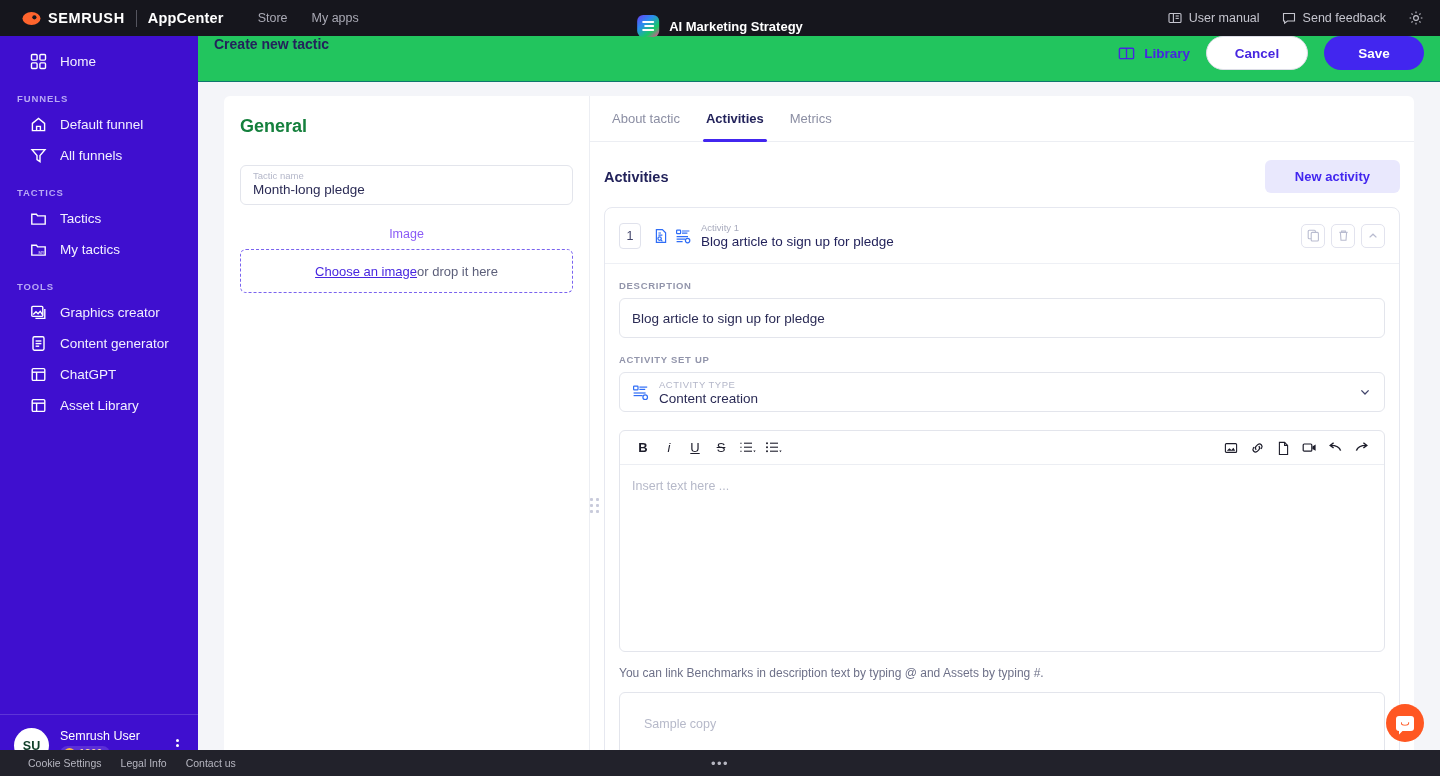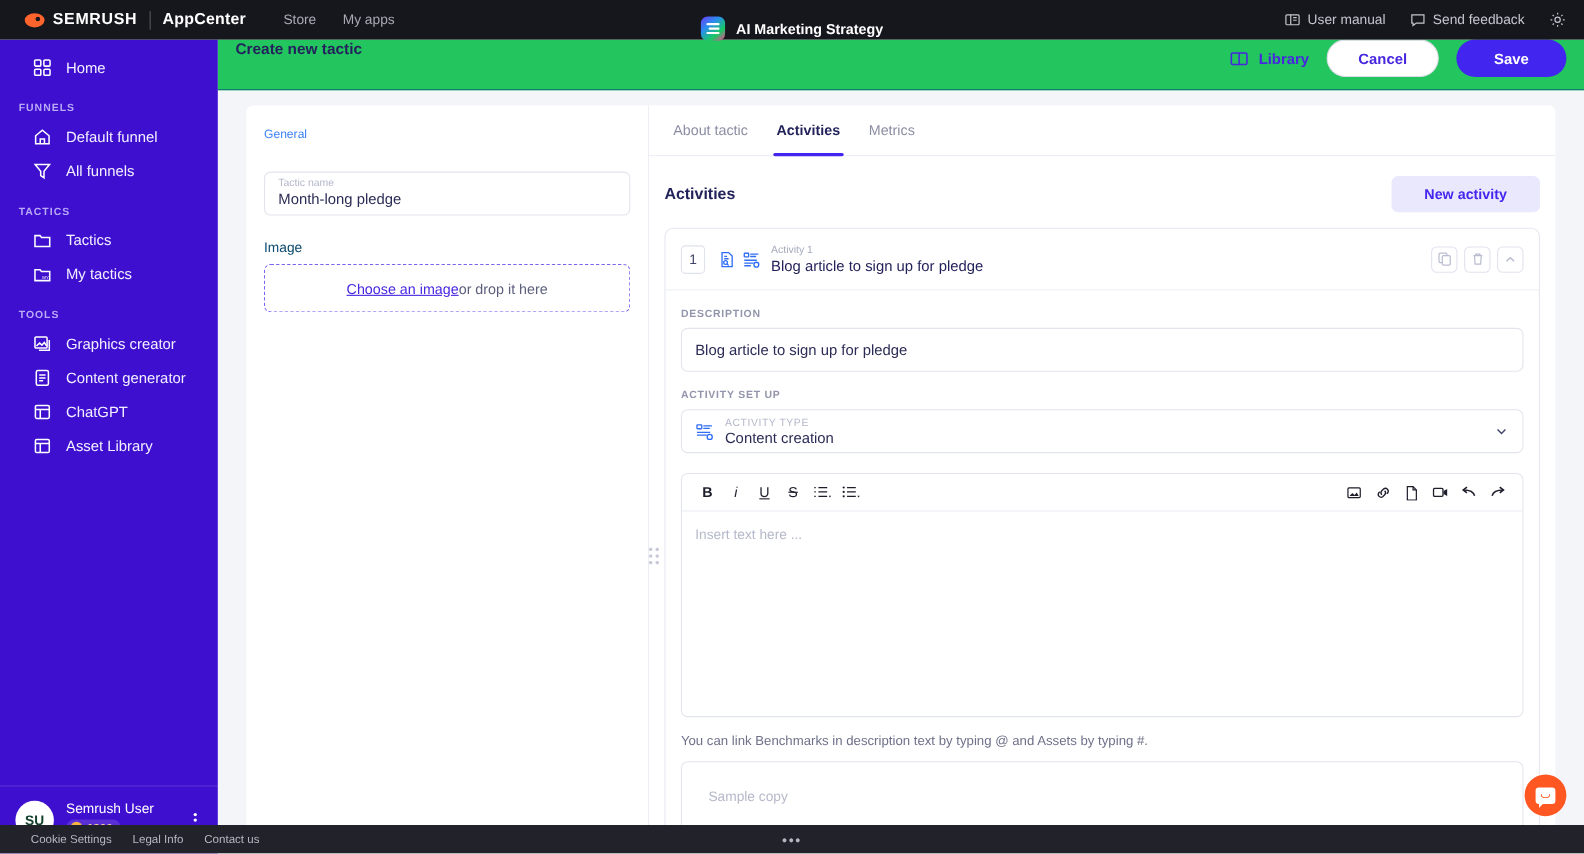--- a/index.html
+++ b/index.html
@@ -117,28 +117,28 @@
   
   .workspace {
     position: absolute; top: 82px; left: 198px; width: 1242px; height: 668px;
     background: #f4f5f9; overflow: hidden;
   }
   .panes {
     position: absolute; top: 14px; left: 26px; width: 1190px; height: 670px;
     background: #fff; border-radius: 6px; display: flex;
   }
   .left-pane { width: 366px; border-right: 1px solid #eceef3; padding: 20px 16px 0 16px; position: relative;}
-  .pane-title { font-size: 11px; font-weight: normal; color: #3b82f6; }
+  .pane-title { font-size: 18px; font-weight: bold; color: #15803d; }
   .field {
     margin-top: 28px; height: 40px; border: 1px solid #e3e5ec; border-radius: 6px;
     padding: 4px 12px 0 12px; position: relative; background:#fff;
   }
   .field-label { font-size: 9.5px; color: #b4b7c9; }
   .field-value { font-size: 13.5px; color: #2b2b55; margin-top: 1px; }
-  .img-label { font-size: 12.5px; color: #0c4a6e; margin-top: 22px; }
+  .img-label { font-size: 12.5px; color: #8b5cf6; margin-top: 22px; text-align: center; }
   .dropzone {
     margin-top: 8px; height: 44px; border: 1.5px dashed #7a63ef; border-radius: 6px;
     display: flex; align-items: center; justify-content: center;
     font-size: 13px; color: #5c5f7a; cursor: pointer;
   }
   .dropzone a { color: #4726e0; text-decoration: underline; }
   .drag-handle {
     position: absolute; right: -11px; top: 400px; width: 12px; height: 18px;
     display: grid; grid-template-columns: 3px 3px; grid-template-rows: 3px 3px 3px;
     gap: 3px; align-content: center; justify-content: center;

